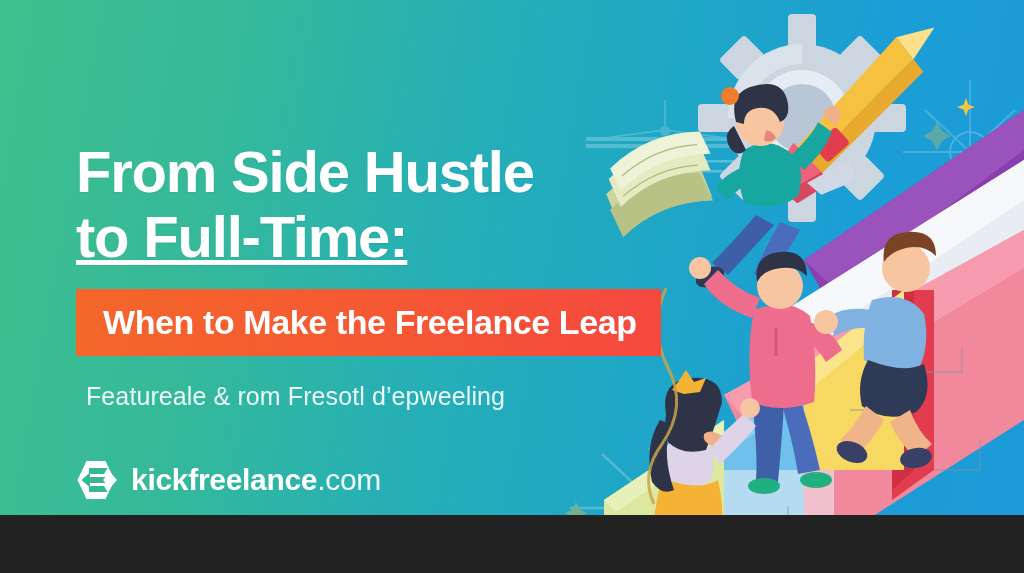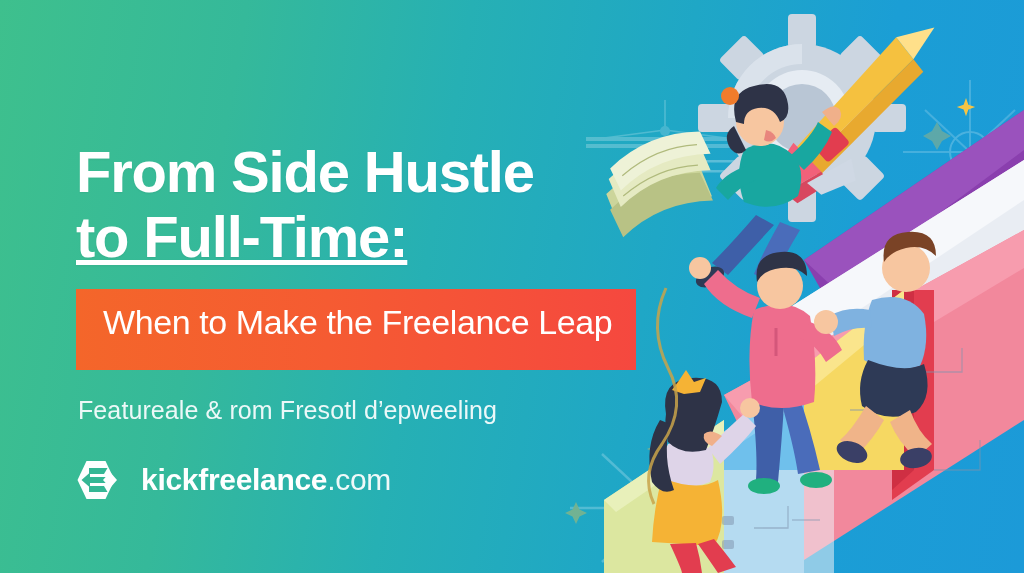--- a/index.html
+++ b/index.html
@@ -1,20 +1,20 @@
 <!DOCTYPE html>
 <html><head>
 <meta charset="utf-8">
 <title>kickfreelance blog banner</title>
 <style>
   html,body{margin:0;padding:0;background:#222;}
   *{box-sizing:border-box;}
   .banner{
     position:relative;
-    width:1024px;height:573px;
+    width:1024px;height:515px;
     overflow:hidden;
     font-family:"Liberation Sans","DejaVu Sans",sans-serif;
     background:linear-gradient(100deg,#3ec08d 0%,#35b99a 22%,#26b0b4 42%,#1fa7c6 62%,#1b9ed5 80%,#1c9ad8 100%);
   }
 
   
   .deco{position:absolute;pointer-events:none;}
   .hang-bar{left:580px;top:100px;width:170px;height:60px;opacity:.30;}
   .burst-lg{left:560px;top:430px;width:200px;height:160px;opacity:.38;}
   .burst-sm{left:895px;top:80px;width:150px;height:150px;opacity:.30;}
@@ -35,41 +35,41 @@
     font-family:"Liberation Sans","DejaVu Sans",sans-serif;
     text-shadow:0 1px 2px rgba(0,0,0,.06);
   }
   .headline .l2{display:block;text-decoration:underline;}
 
   .highlight-wrap{margin-top:19px;}
   .highlight{
     display:inline-block;
     background:linear-gradient(90deg,#f4662a 0%,#f55b32 45%,#f5483f 100%);
     color:#ffffff;
-    font-weight:normal;
+    font-weight:bold;
     font-size:34px;
     line-height:1;
-    padding:16px 24px 31px 27px;
+    padding:16px 24px 17px 27px;
     letter-spacing:-.4px;
     white-space:nowrap;
   }
 
   .subtitle{
-    margin:26px 0 0 2px;
+    margin:26px 0 0 10px;
     color:#f2fbfb;
     font-size:25px;
     font-weight:normal;
     letter-spacing:.1px;
     opacity:.97;
   }
 
   
   .logo-row{
     position:absolute;left:76px;top:459px;
-    display:flex;align-items:center;gap:19px;
+    display:flex;align-items:center;gap:9px;
   }
   .logo-mark{width:46px;height:42px;display:block;}
   .logo-text{
     color:#ffffff;font-size:30px;line-height:1;letter-spacing:-.3px;
     white-space:nowrap;
   }
   .logo-text .brand{font-weight:bold;}
   .logo-text .tld{font-weight:normal;opacity:.93;}
 
   

